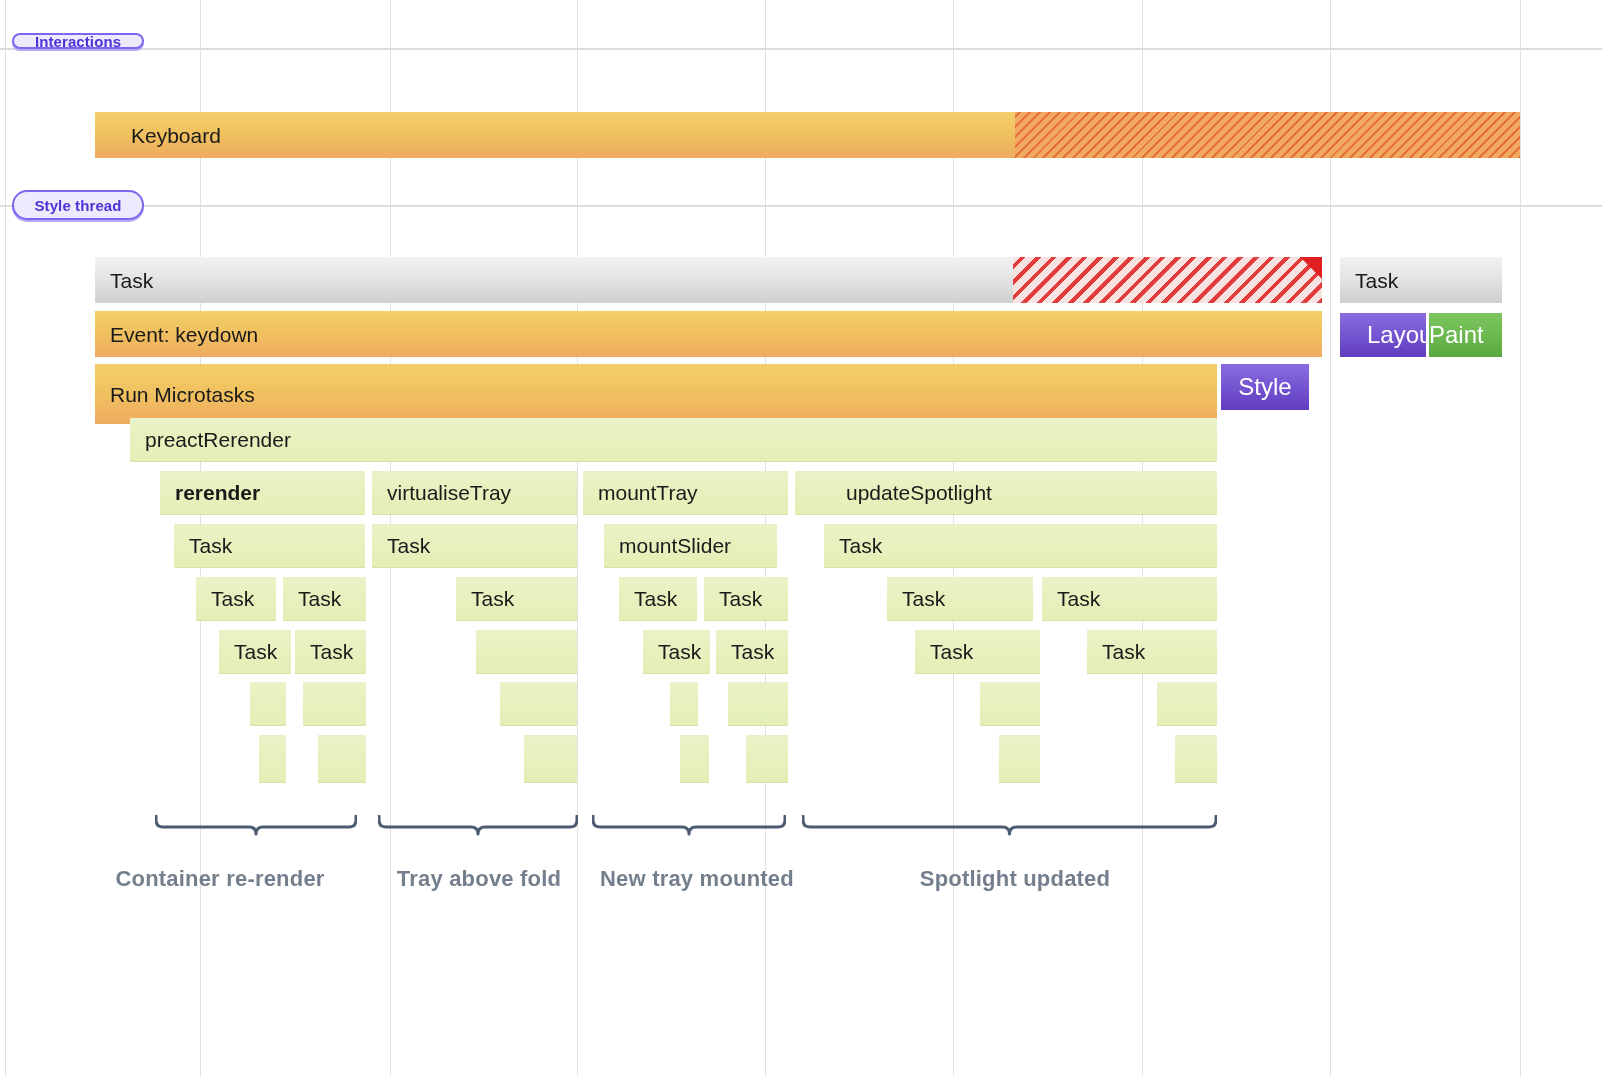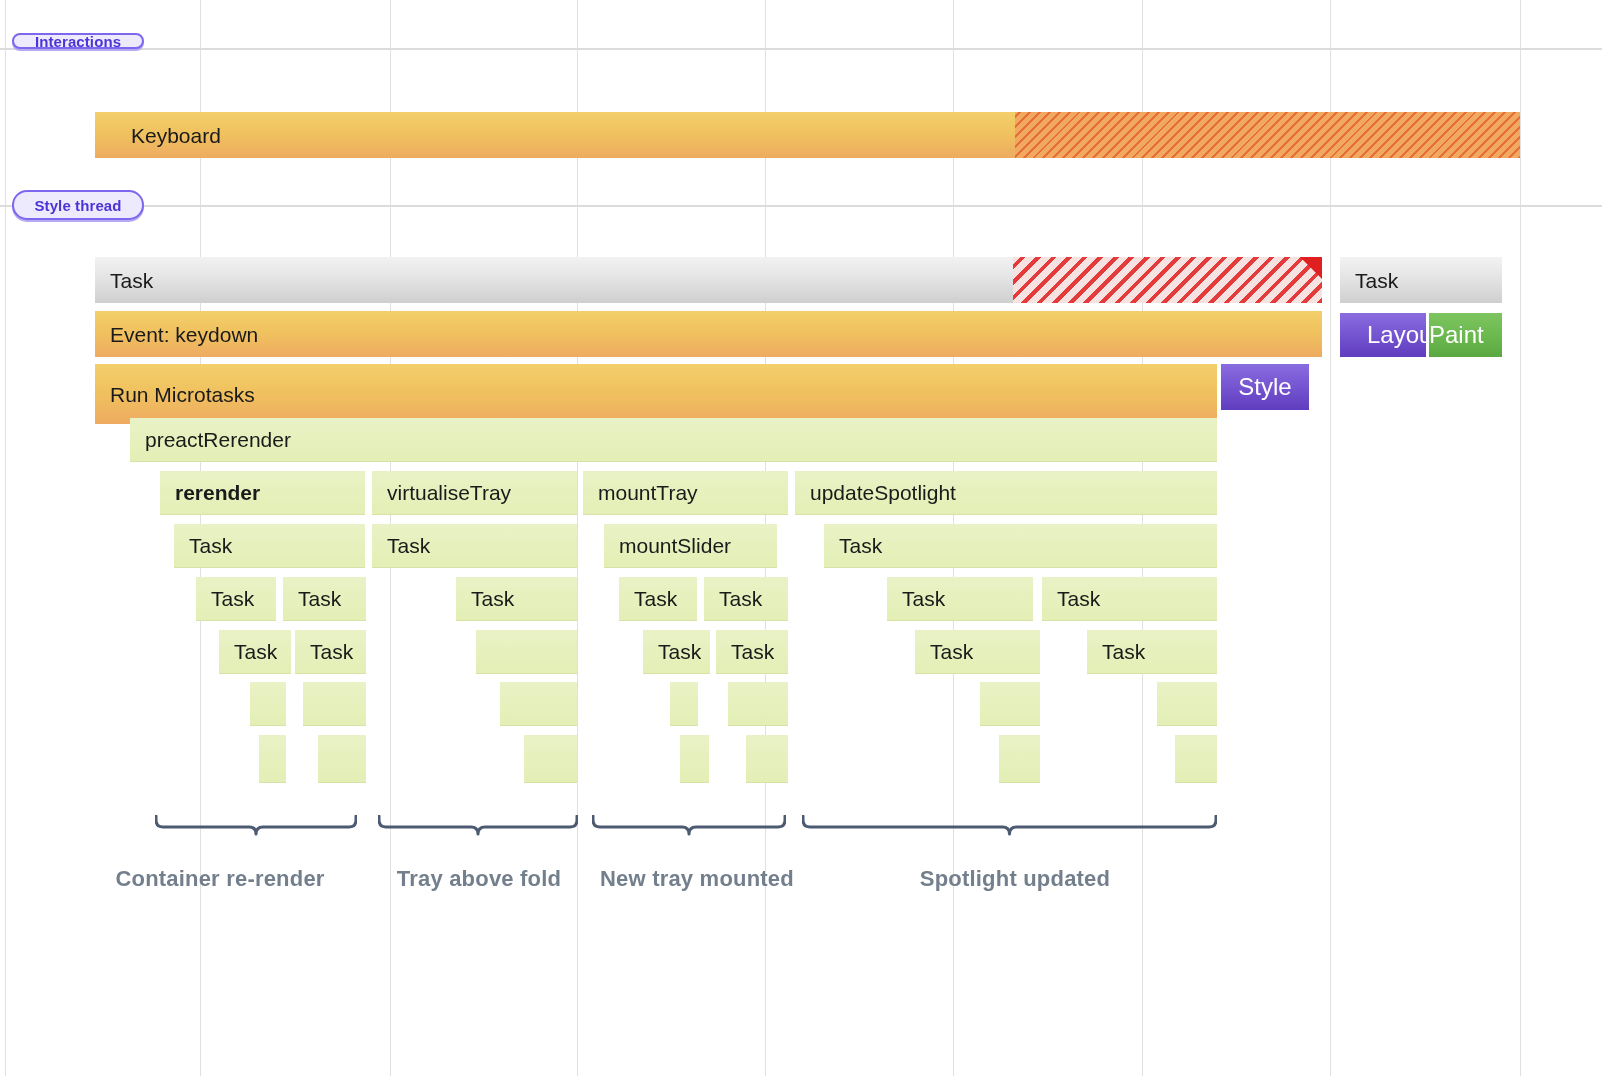--- a/index.html
+++ b/index.html
@@ -208,21 +208,21 @@
       <div class="bar bar-green" style="left: 160px; top: 471px; width: 205px; height: 44px; font-weight: bold;">
         <span class="lbl" style="position: relative; z-index: 2;">rerender</span>
       </div>
       <div class="bar bar-green" style="left: 372px; top: 471px; width: 205px; height: 44px;">
         <span class="lbl" style="position: relative; z-index: 2;">virtualiseTray</span>
       </div>
       <div class="bar bar-green" style="left: 583px; top: 471px; width: 205px; height: 44px;">
         <span class="lbl" style="position: relative; z-index: 2;">mountTray</span>
       </div>
       <div class="bar bar-green" style="left: 795px; top: 471px; width: 422px; height: 44px;">
-        <span class="lbl" style="position: relative; z-index: 2;">updateSpotlight</span>
+        <span class="lbl" style="position: relative; z-index: 2; margin-left: 36px;">updateSpotlight</span>
       </div>
       <div class="bar bar-green" style="left: 174px; top: 524px; width: 191px; height: 44px;">
         <span class="lbl" style="position: relative; z-index: 2;">Task</span>
       </div>
       <div class="bar bar-green" style="left: 372px; top: 524px; width: 205px; height: 44px;">
         <span class="lbl" style="position: relative; z-index: 2;">Task</span>
       </div>
       <div class="bar bar-green" style="left: 604px; top: 524px; width: 173px; height: 44px;">
         <span class="lbl" style="position: relative; z-index: 2;">mountSlider</span>
       </div>

